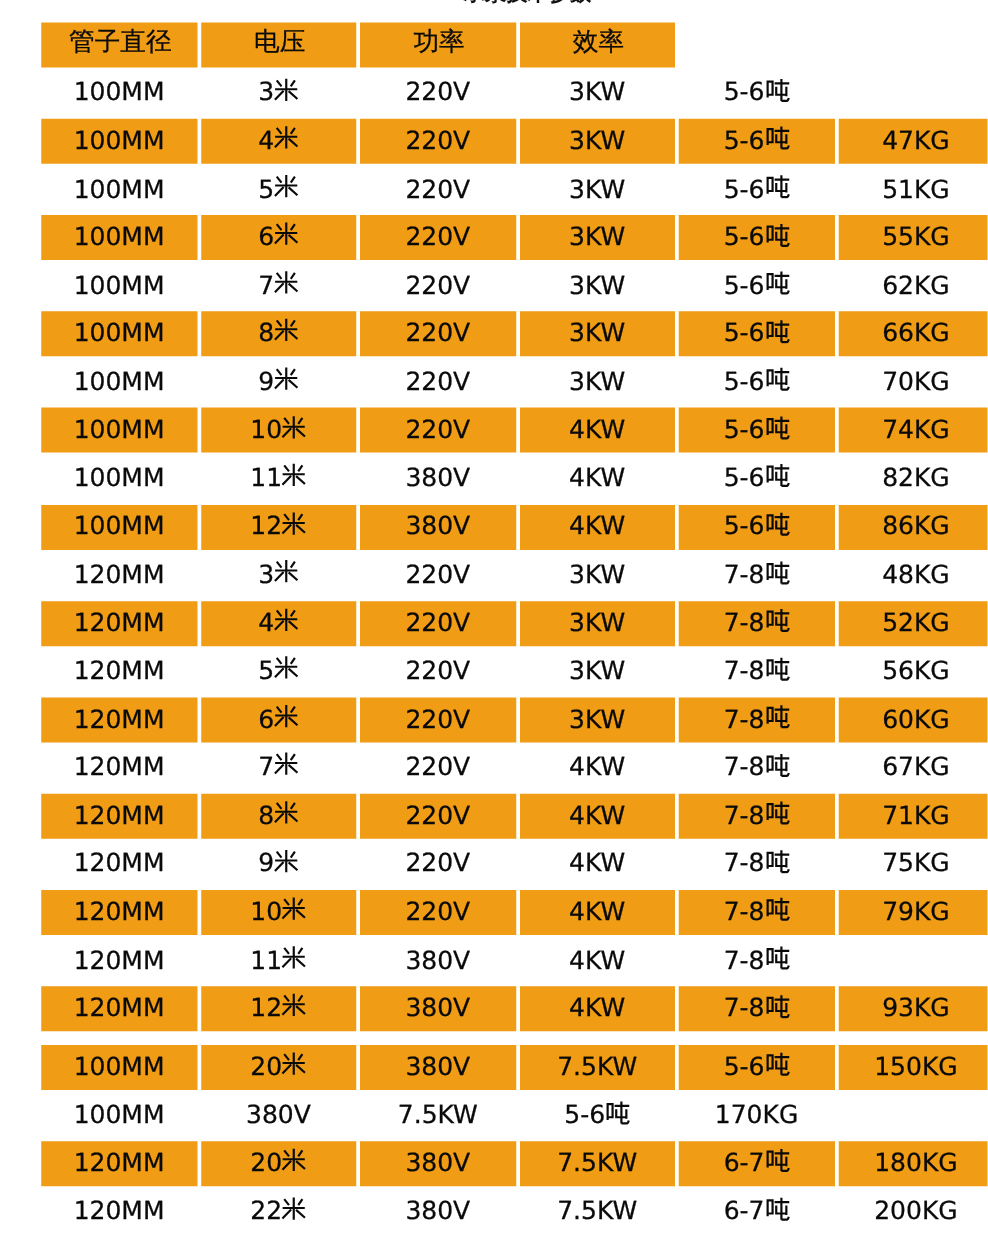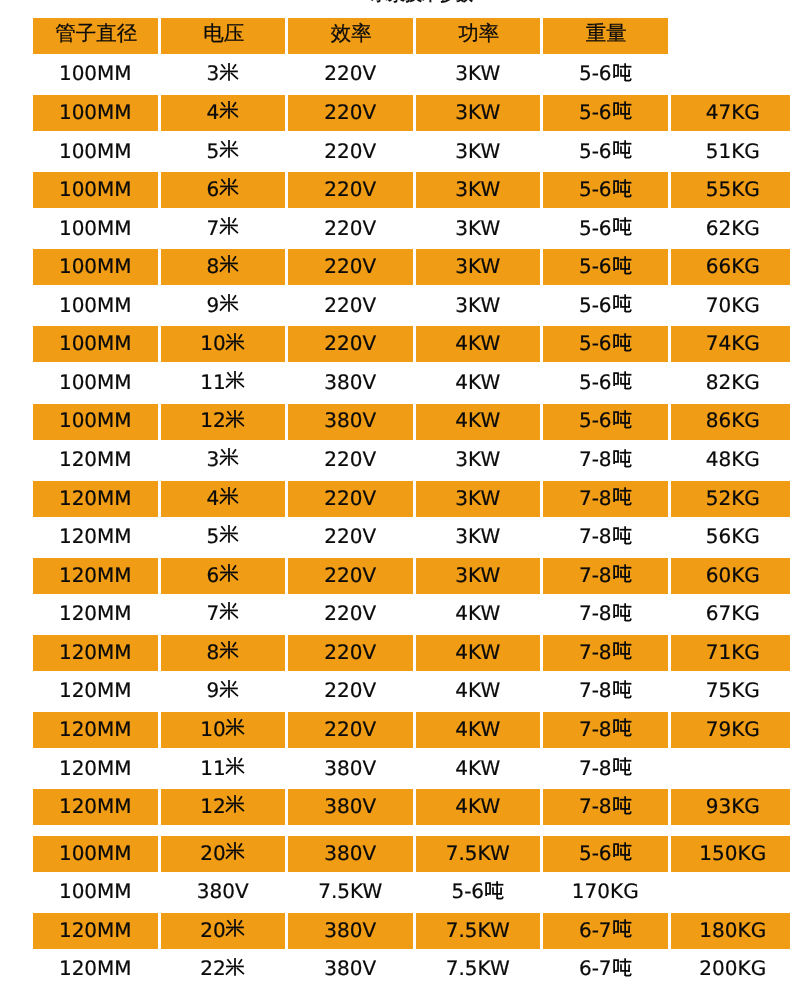--- a/index.html
+++ b/index.html
@@ -47,28 +47,25 @@
 <div class="page">
   <div class="title">水泵技术参数</div>
   <div class="grid" id="grid">
       <div class="row orange">
         <div class="cell c0">
           <span class="cjk">管子直径</span>
         </div>
         <div class="cell c2">
           <span class="cjk">电压</span>
         </div>
-        <div class="cell c4">
-          <span class="cjk">效率</span>
-        </div>
         <div class="cell c3">
           <span class="cjk">功率</span>
         </div>
-        <div class="cell c5">
-          <span class="cjk">重量</span>
+        <div class="cell c4">
+          <span class="cjk">效率</span>
         </div>
       </div>
       <div class="row plain">
         <div class="cell c0">100MM</div>
         <div class="cell c1">3<span class="mi-glyph">
             <svg viewBox="-60 -60 1120 1120" width="100%" height="100%" aria-hidden="true">
               <g fill="none" stroke="currentColor" stroke-width="96" stroke-linecap="butt">
                 <path d="M495 0 V984"></path>
                 <path d="M0 468 H984"></path>
                 <path d="M72 74 L284 337"></path>

